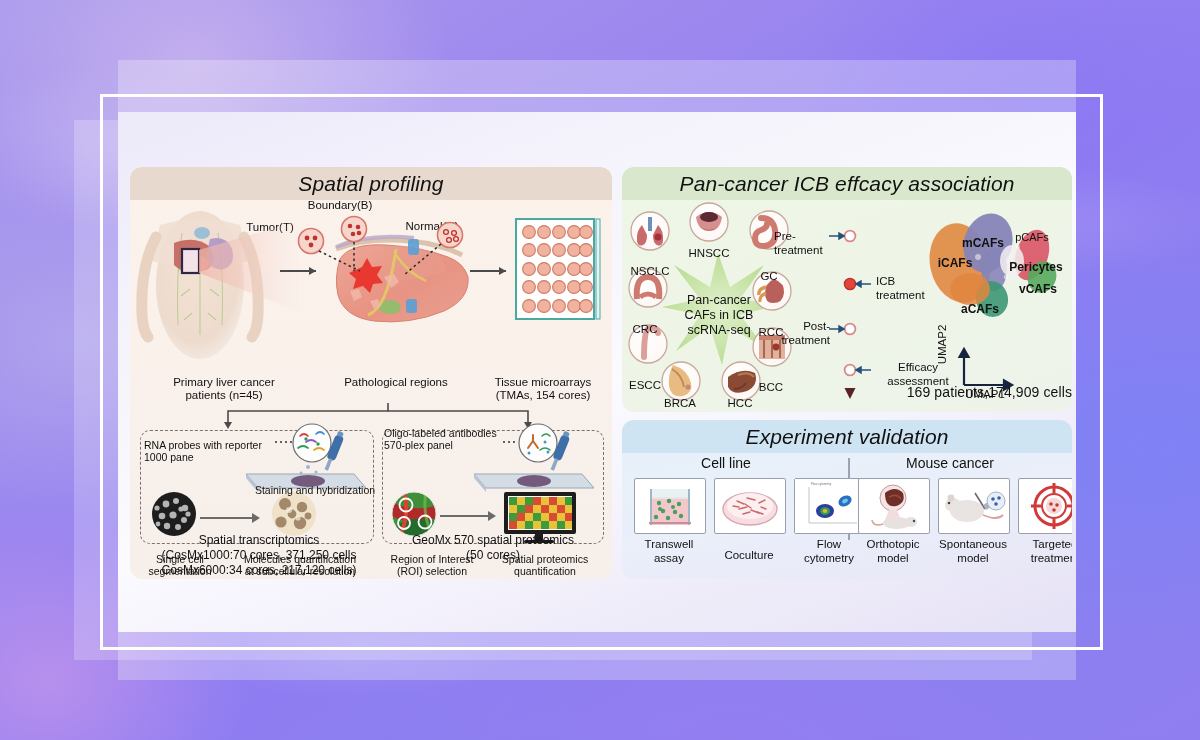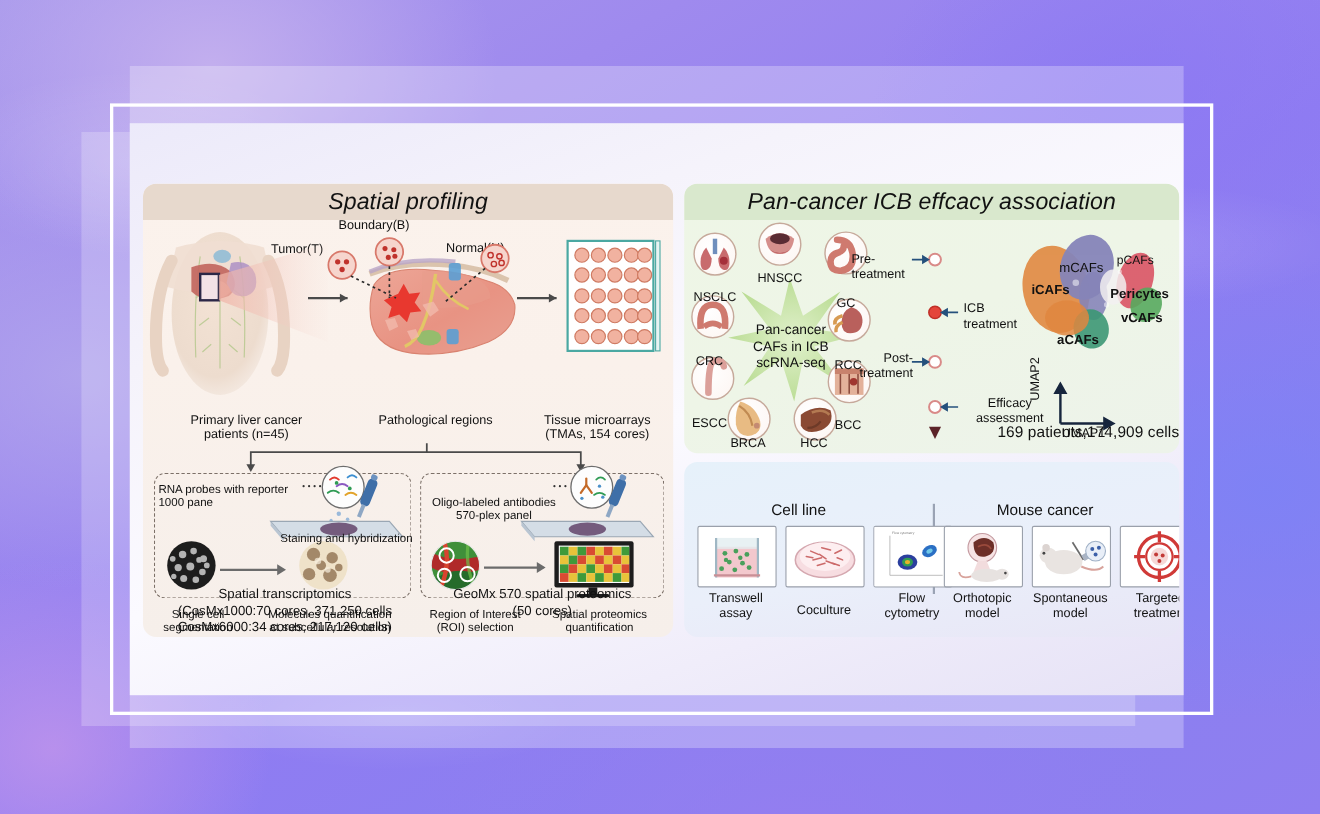--- a/index.html
+++ b/index.html
@@ -304,21 +304,21 @@
         </g>
     </g>
   </svg>
   <div class="lbl lbl-s" style="left:116px;top:317px;width:138px">Staining and hybridization</div>
   <div class="lbl lbl-s" style="left:4px;top:386px;width:92px">Single cell
 segmentation</div>
   <div class="lbl lbl-s" style="left:90px;top:386px;width:160px">Molecules quantification
 at subcellular resolution</div>
 
   <div class="dashbox" style="left:252px;top:263px;width:220px;height:112px"></div>
-  <div class="lbl lbl-s" style="left:254px;top:284px;width:130px;text-align:center">Oligo-labeled antibodies
+  <div class="lbl lbl-s" style="left:254px;top:260px;width:130px;text-align:left">Oligo-labeled antibodies
 570-plex panel</div>
   <svg width="220" height="112" style="position:absolute;left:252px;top:263px">
     <g fill="#333">
         <circle cx="122" cy="12" r="1"></circle>
         <circle cx="127" cy="12" r="1"></circle>
         <circle cx="132" cy="12" r="1"></circle>
       </g>
     <circle cx="156" cy="13" r="19" fill="#fdfdfd" stroke="#6d6d6d" stroke-width="1.2"></circle>
     <g stroke="#c46a28" stroke-width="2" fill="none" stroke-linecap="round">
       <path d="M146 18 l5 -7 l5 7"></path>
@@ -552,21 +552,21 @@
       <ellipse cx="66" cy="92" rx="16" ry="18" fill="#2e8f6a" opacity=".9" transform="rotate(-12 66 92)"></ellipse>
       <ellipse cx="44" cy="82" rx="20" ry="16" fill="#df7e32" opacity=".85"></ellipse>
       <ellipse cx="86" cy="54" rx="12" ry="16" fill="#f3f0f2" opacity=".85"></ellipse>
     </g>
     <g fill="#fff" opacity=".5">
       <circle cx="52" cy="50" r="3"></circle>
         <circle cx="80" cy="70" r="2.4"></circle>
         <circle cx="92" cy="40" r="2"></circle>
     </g>
   </svg>
-  <div class="lbl" style="left:336px;top:70px;width:50px;font-size:12px;font-weight:400">mCAFs</div>
+  <div class="lbl" style="left:336px;top:70px;width:50px;font-size:12px;font-weight:700">mCAFs</div>
   <div class="lbl" style="left:386px;top:64px;width:48px;font-size:11px;font-weight:400">pCAFs</div>
   <div class="lbl" style="left:310px;top:90px;width:46px;font-size:12px;font-weight:600">iCAFs</div>
   <div class="lbl" style="left:382px;top:94px;width:64px;font-size:12px;font-weight:600">Pericytes</div>
   <div class="lbl" style="left:392px;top:116px;width:48px;font-size:12px;font-weight:600">vCAFs</div>
   <div class="lbl" style="left:334px;top:136px;width:48px;font-size:12px;font-weight:600">aCAFs</div>
 
   <svg width="96" height="56" style="position:absolute;left:322px;top:172px">
     <g stroke="#16253d" stroke-width="2.2" fill="#16253d">
       <line x1="20" y1="46" x2="20" y2="16"></line>
         <path d="M20 10 l-4.5 8 h9 z"></path>
@@ -574,20 +574,23 @@
         <path d="M68 46 l-8 -4.5 v9 z"></path>
     </g>
   </svg>
   <div class="lbl" style="left:295px;top:171px;width:50px;font-size:11.5px;transform:rotate(-90deg);transform-origin:center">UMAP2</div>
   <div class="lbl" style="left:336px;top:221px;width:54px;font-size:11.5px">UMAP1</div>
 
   <div class="lbl" style="left:250px;top:219px;width:200px;font-size:14px;text-align:right;letter-spacing:.1px">169 patients,174,909 cells</div>
 </div>
 
 <div class="panel" id="panel-exp">
+  <div class="phead">
+    <div class="ptitle">Experiment validation</div>
+  </div>
 
   <div class="lbl" style="left:44px;top:37px;width:120px;font-size:14px">Cell line</div>
   <div class="lbl" style="left:258px;top:37px;width:140px;font-size:14px">Mouse cancer</div>
   <div style="position:absolute;left:226px;top:38px;width:1.6px;height:82px;background:#9aa3b4"></div>
 
   <div class="sq" style="left:12px;top:58px;width:70px;height:54px">
     <svg width="70" height="54">
         <g>
       <rect x="16" y="18" width="38" height="28" fill="#f3c8cd"></rect>
       <rect x="16" y="10" width="38" height="10" fill="#e2eef0" opacity=".8"></rect>

